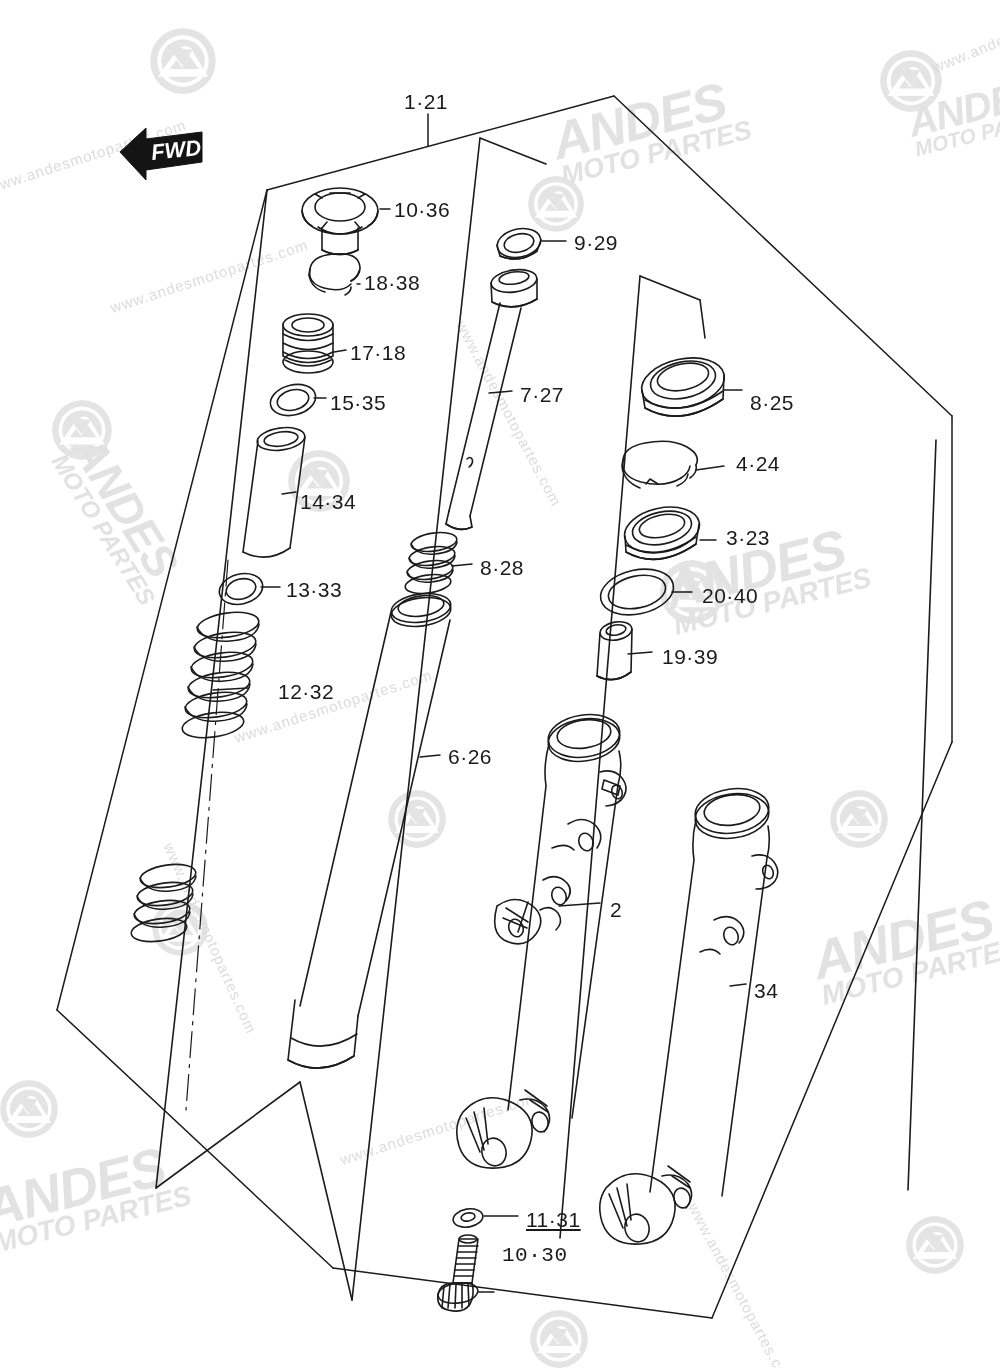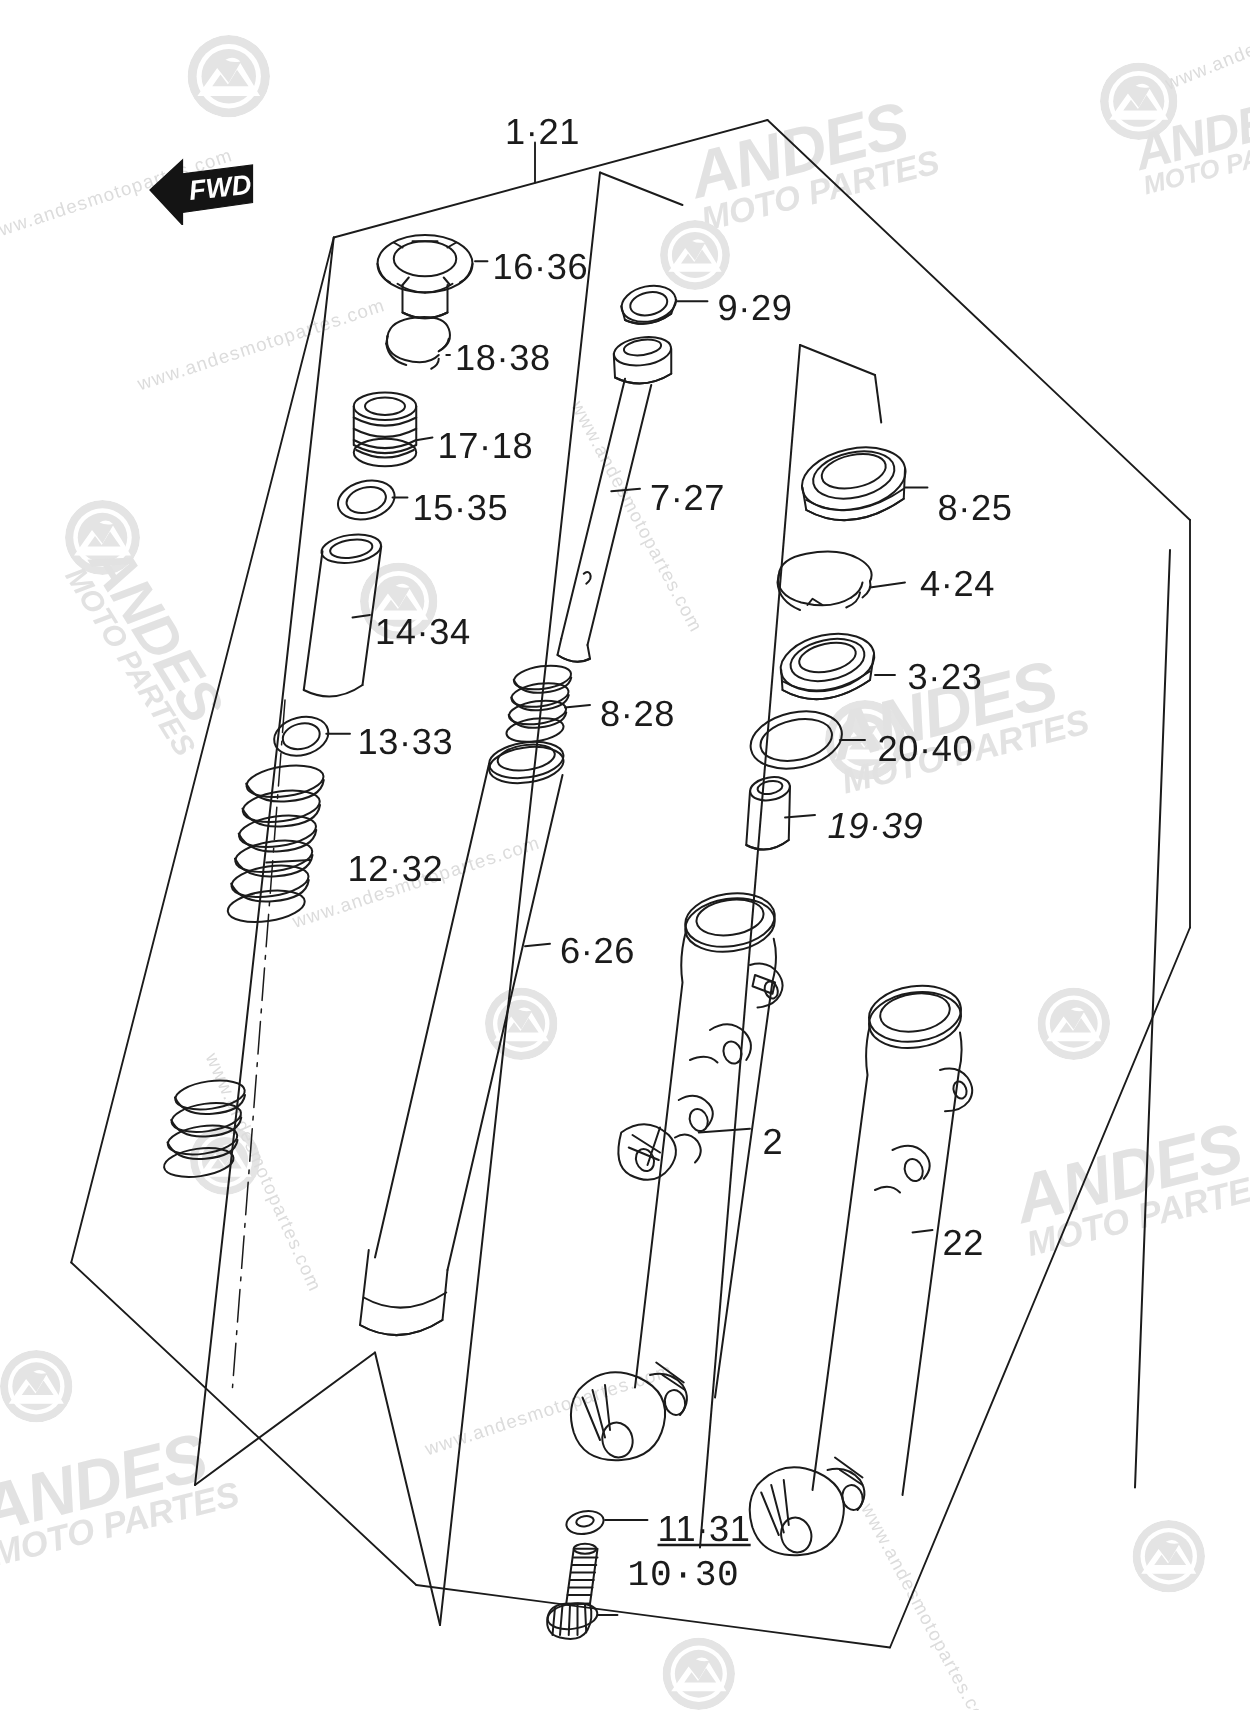--- a/index.html
+++ b/index.html
@@ -80,21 +80,21 @@
     position: absolute;
     left: 112px;
     top: 118px;
     width: 96px;
     height: 62px;
   }
   
   .callout {
     position: absolute;
     font-family: "Liberation Sans", sans-serif;
-    font-size: 29px;
+    font-size: 21px;
     color: #1b1b1b;
     white-space: nowrap;
     letter-spacing: 0.5px;
   }
 </style>
 </head>
 <body>
 
 <div id="stage">
 
@@ -551,35 +551,35 @@
 
   <div id="fwd-badge">
     <svg viewBox="0 0 96 62" width="96" height="62">
       <polygon points="8,34 34,10 34,21 90,14 90,44 34,52 34,62" fill="#141414" stroke="#141414" stroke-width="1"></polygon>
       <text x="40" y="42" font-family="Liberation Sans, sans-serif" font-size="22" font-weight="bold" font-style="italic" fill="#ffffff" transform="rotate(-6 40 42)" id="fwd-text">FWD</text>
     </svg>
   </div>
 
   <div id="callout-layer">
       <div class="callout" style="left: 404px; top: 90px;">1·21</div>
-      <div class="callout" style="left: 394px; top: 198px;">16·36</div>
+      <div class="callout" style="left: 394px; top: 198px;">10·36</div>
       <div class="callout" style="left: 364px; top: 271px;">18·38</div>
       <div class="callout" style="left: 350px; top: 341px;">17·18</div>
       <div class="callout" style="left: 330px; top: 391px;">15·35</div>
       <div class="callout" style="left: 300px; top: 490px;">14·34</div>
       <div class="callout" style="left: 286px; top: 578px;">13·33</div>
       <div class="callout" style="left: 258px; top: 680px; margin-left: 20px;">12·32</div>
       <div class="callout" style="left: 574px; top: 231px;">9·29</div>
       <div class="callout" style="left: 520px; top: 383px;">7·27</div>
       <div class="callout" style="left: 480px; top: 556px;">8·28</div>
       <div class="callout" style="left: 448px; top: 745px;">6·26</div>
       <div class="callout" style="left: 750px; top: 391px;">8·25</div>
       <div class="callout" style="left: 736px; top: 452px;">4·24</div>
       <div class="callout" style="left: 726px; top: 526px; text-align: center;">3·23</div>
       <div class="callout" style="left: 702px; top: 584px;">20·40</div>
-      <div class="callout" style="left: 662px; top: 645px; font-style: italic;">19·39</div>
+      <div class="callout" style="left: 662px; top: 645px;">19·39</div>
       <div class="callout" style="left: 610px; top: 898px;">2</div>
-      <div class="callout" style="left: 754px; top: 979px;">22</div>
+      <div class="callout" style="left: 754px; top: 979px;">34</div>
       <div class="callout" style="left: 526px; top: 1208px; text-decoration: underline;">11·31</div>
       <div class="callout" style="left: 502px; top: 1244px; font-family: Liberation Mono, monospace;">10·30</div>
     </div>
 
 </div>
 
 </body></html>

